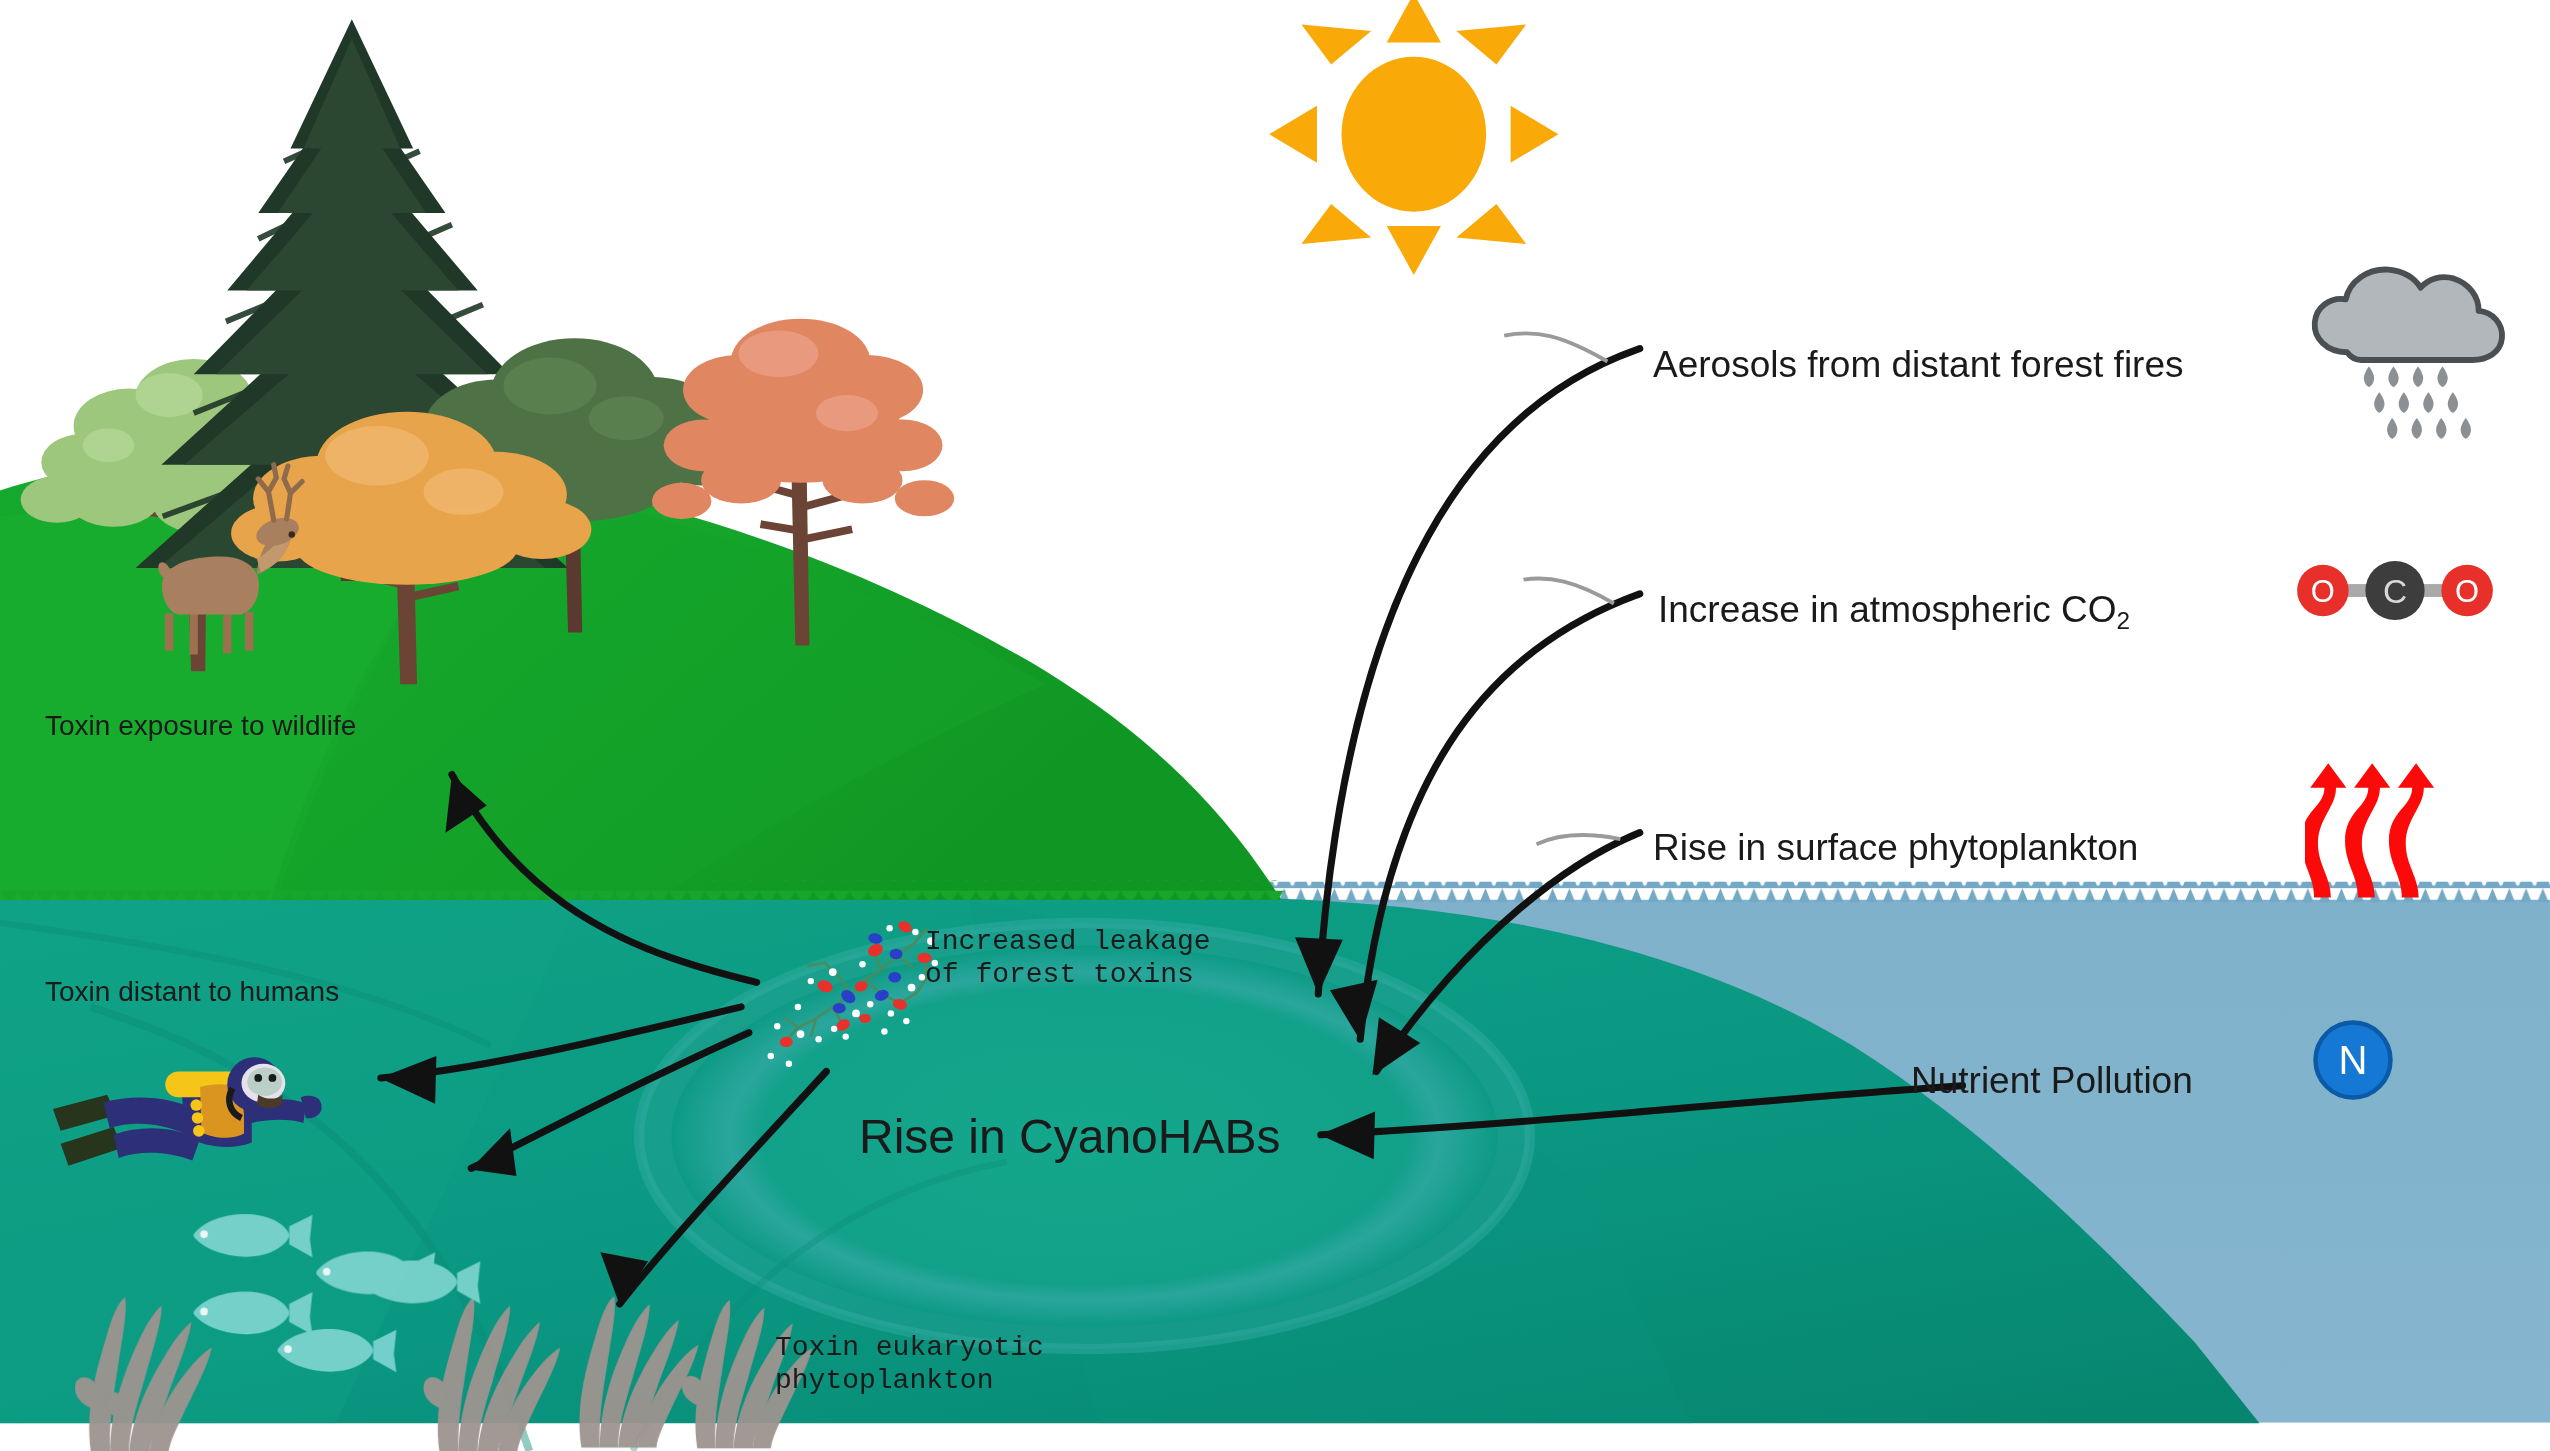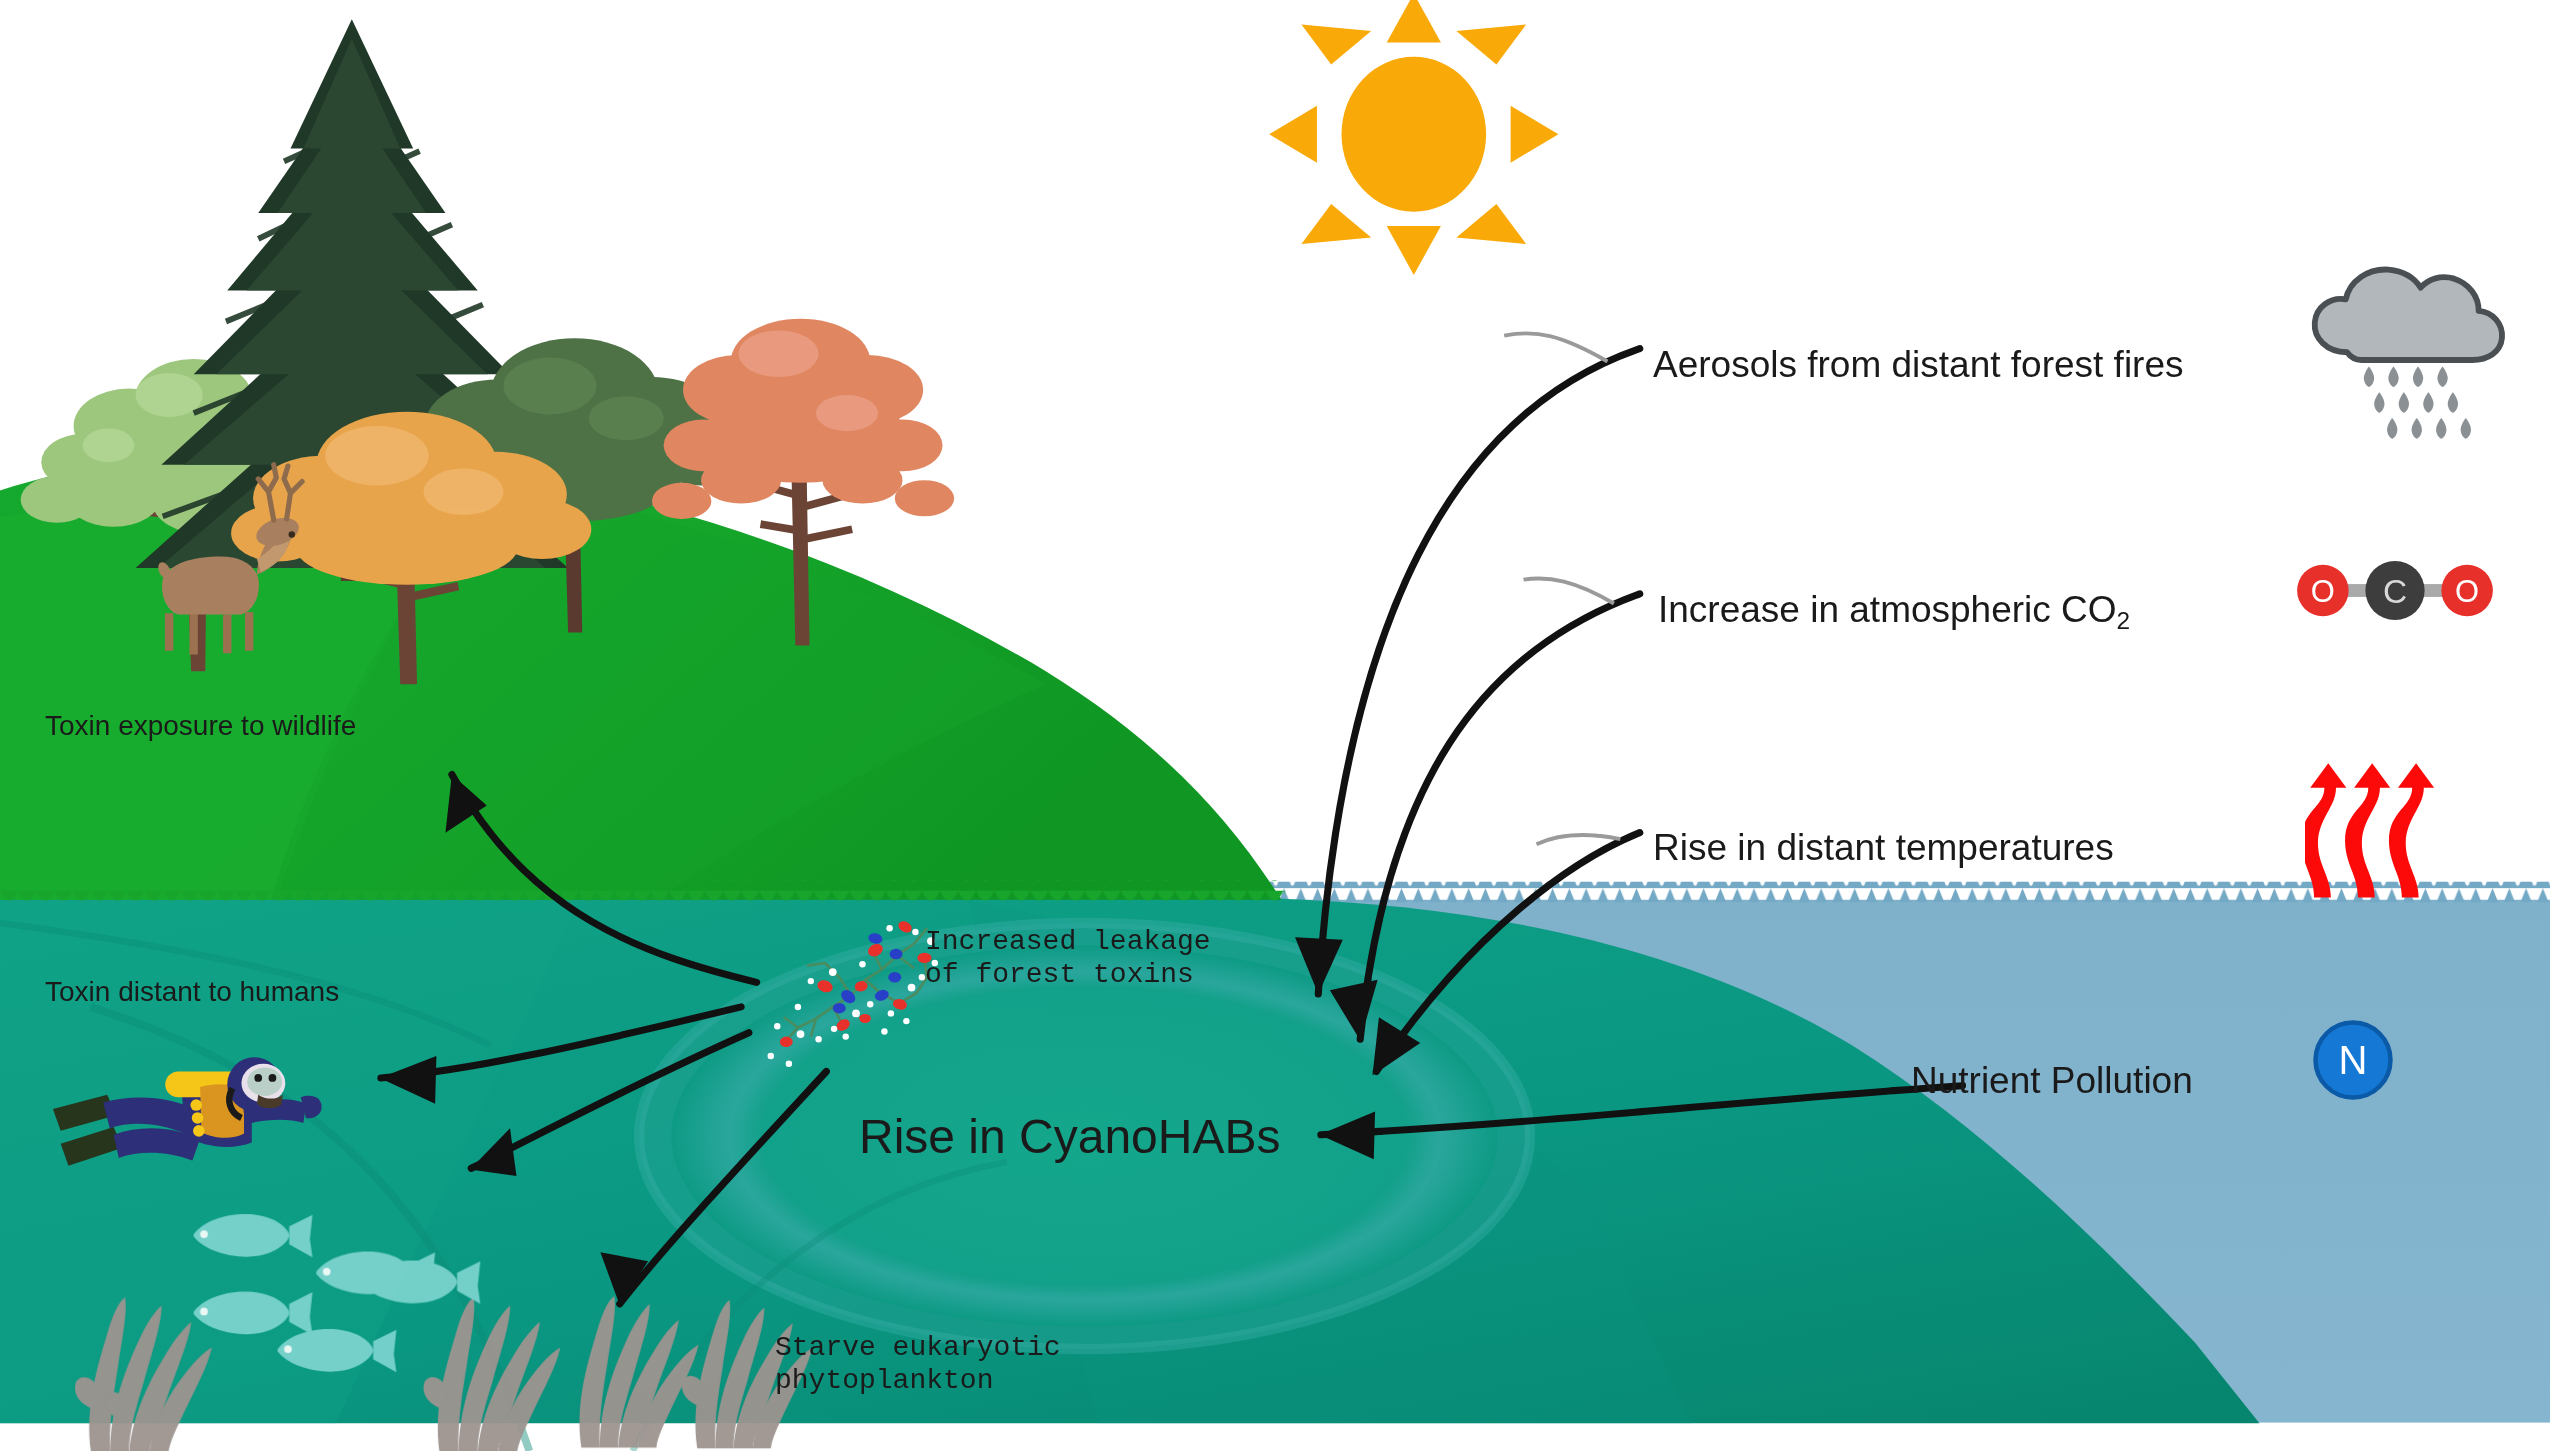--- a/index.html
+++ b/index.html
@@ -456,35 +456,35 @@
     <circle cx="65" cy="65" r="58" fill="#1578D4" stroke="#0B5AA8" stroke-width="7"></circle>
     <text x="65" y="86" font-family="Liberation Sans, sans-serif" font-size="62" fill="#ffffff" text-anchor="middle">N</text>
   </svg>
 
   <div class="lbl big" style="left:1653px;top:323px;">Aerosols from distant forest fires</div>
 
   <div class="lbl big" style="left:1658px;top:568px;">
     <span>Increase in atmospheric CO</span><span class="sub">2</span>
   </div>
 
-  <div class="lbl big" style="left:1653px;top:806px;">Rise in distant temperatures</div>
+  <div class="lbl big" style="left:1653px;top:806px;">Rise in surface phytoplankton</div>
 
   <div class="lbl big" style="left:1911px;top:1039px;">Nutrient Pollution</div>
 
   <div class="lbl sm" style="left:45px;top:709px;text-align:center;">Toxin exposure to wildlife</div>
 
   <div class="lbl sm" style="left:45px;top:975px;">Toxin distant to humans</div>
 
   <div class="lbl sm two" style="left:925px;top:925px;width:336px;">
     <span>Increased leakage</span><br>
     <span>of forest toxins</span>
   </div>
 
 
   <div class="lbl sm two" style="left:775px;top:1331px;width:336px;">
-    <span>Starve eukaryotic</span><br>
+    <span>Toxin eukaryotic</span><br>
     <span>phytoplankton</span>
   </div>
 
   <div class="lbl" style="left:859px;top:1109px;font-size:48px;">Rise in CyanoHABs</div>
 
 </div>
 
 
 </body></html>

